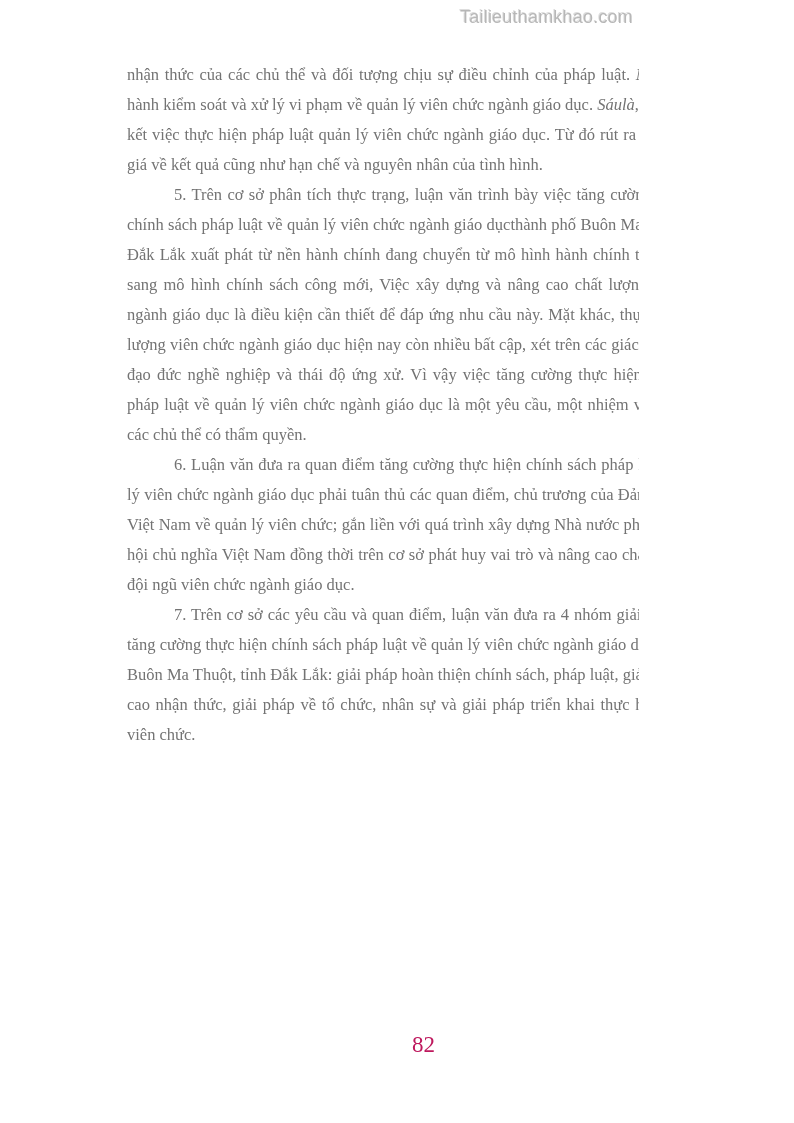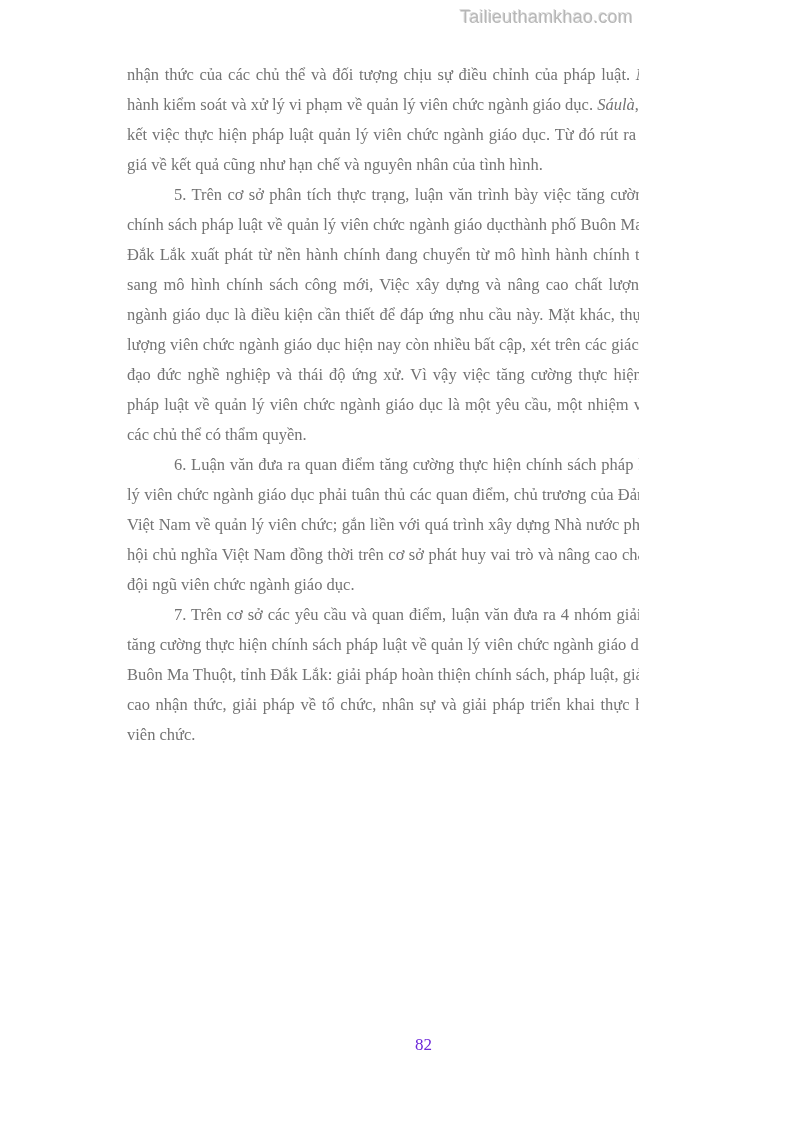--- a/index.html
+++ b/index.html
@@ -44,22 +44,22 @@
   }
   .italic {
     font-style: italic;
   }
   .page-footer {
     position: absolute;
     left: 127px;
     top: 1030px;
     width: 593px;
     text-align: center;
-    font-size: 17px;
-    color: #6d28d9;
+    font-size: 23px;
+    color: #be185d;
     line-height: 30px;
   }
 </style>
 </head>
 <body>
 
 <div class="page">
 
   <div class="watermark">Tailieuthamkhao.com</div>
 

